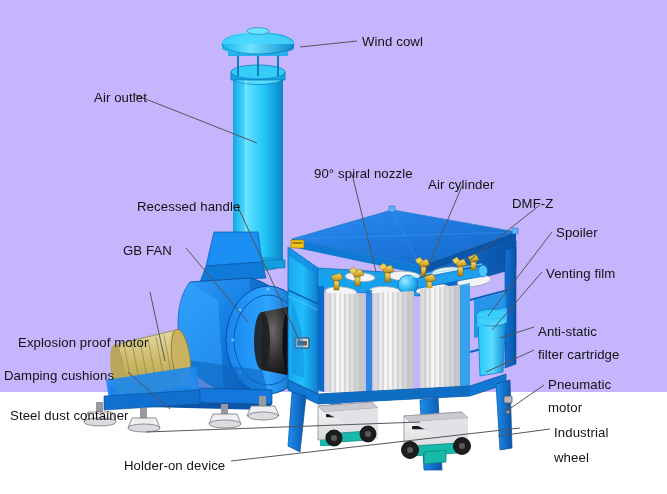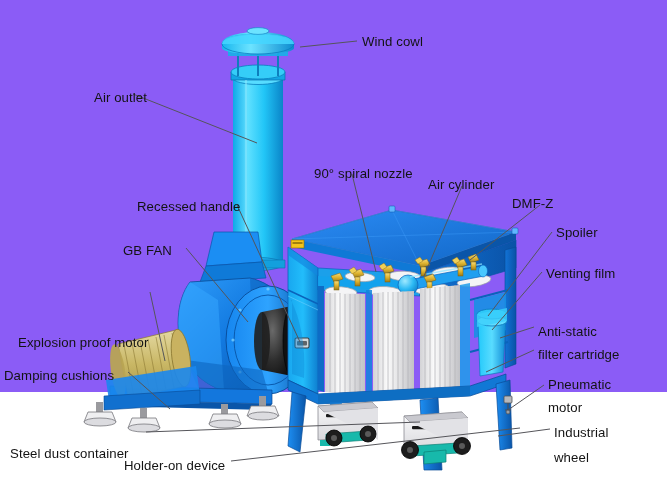--- a/index.html
+++ b/index.html
@@ -1,18 +1,18 @@
 <!DOCTYPE html>
 <html><head>
 <meta charset="utf-8">
 <style>
   html,body{margin:0;padding:0;background:#ffffff;}
   body{width:667px;height:494px;overflow:hidden;
        font-family:"Liberation Sans","DejaVu Sans",sans-serif;}
-  #stage{position:relative;width:667px;height:392px;background:#8b5cf6;}
+  #stage{position:relative;width:667px;height:392px;background:#c4b5fd;}
   #art{position:absolute;left:0;top:0;width:667px;height:494px;}
   .lbl{position:absolute;color:#131313;font-size:13.2px;line-height:15px;
        white-space:nowrap;letter-spacing:.1px;}
 </style>
 </head>
 <body>
 
 <div id="stage">
 
 <svg id="art" viewBox="0 0 667 494" xmlns="http://www.w3.org/2000/svg">
@@ -380,21 +380,21 @@
     <path d="M550,429 L498,436"></path>
   </g>
 </svg>
 
 <div class="lbl" style="left:362px;top:34px;">Wind cowl</div>
 <div class="lbl" style="left:78px;top:90px;margin-left:16px;">Air outlet</div>
 <div class="lbl" style="left:137px;top:199px;">Recessed handle</div>
 <div class="lbl" style="left:123px;top:243px;">GB FAN</div>
 <div class="lbl" style="left:18px;top:287px;margin-top:48px;">Explosion proof motor</div>
 <div class="lbl" style="left:4px;top:368px;">Damping cushions</div>
-<div class="lbl" style="left:10px;top:446px;">Steel dust container</div>
+<div class="lbl" style="left:10px;top:408px;">Steel dust container</div>
 <div class="lbl" style="left:124px;top:458px;">Holder-on device</div>
 <div class="lbl" style="left:314px;top:166px;">90° spiral nozzle</div>
 <div class="lbl" style="left:428px;top:177px;text-align:right;">Air cylinder</div>
 <div class="lbl" style="left:512px;top:196px;">DMF-Z</div>
 <div class="lbl" style="left:556px;top:225px;text-align:center;">Spoiler</div>
 <div class="lbl" style="left:546px;top:266px;">Venting film</div>
 <div class="lbl" style="left:538px;top:324px;">Anti-static</div>
 <div class="lbl" style="left:538px;top:347px;">filter cartridge</div>
 <div class="lbl" style="left:548px;top:377px;">Pneumatic</div>
 <div class="lbl" style="left:548px;top:400px;">motor</div>

